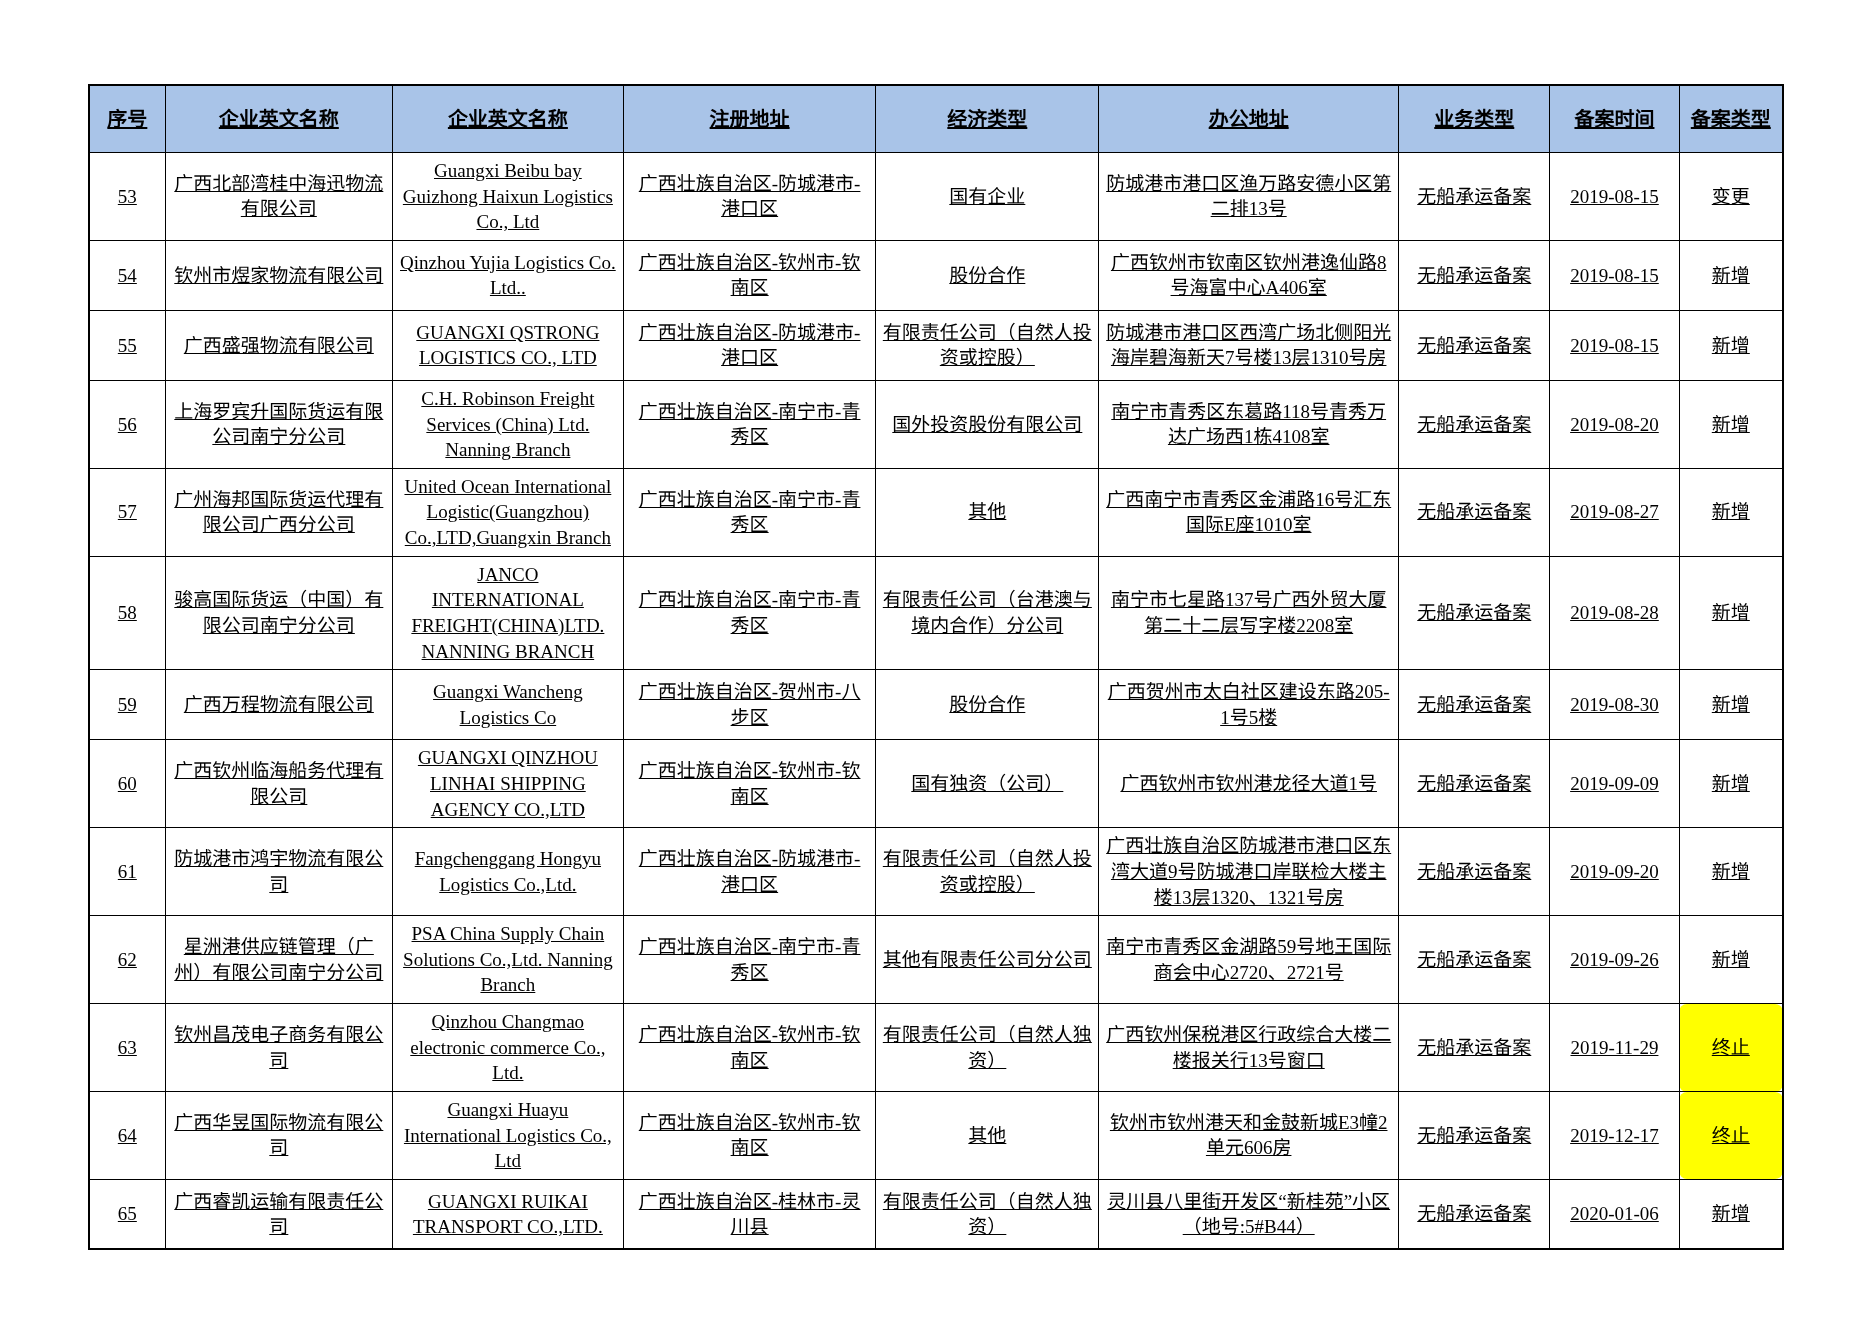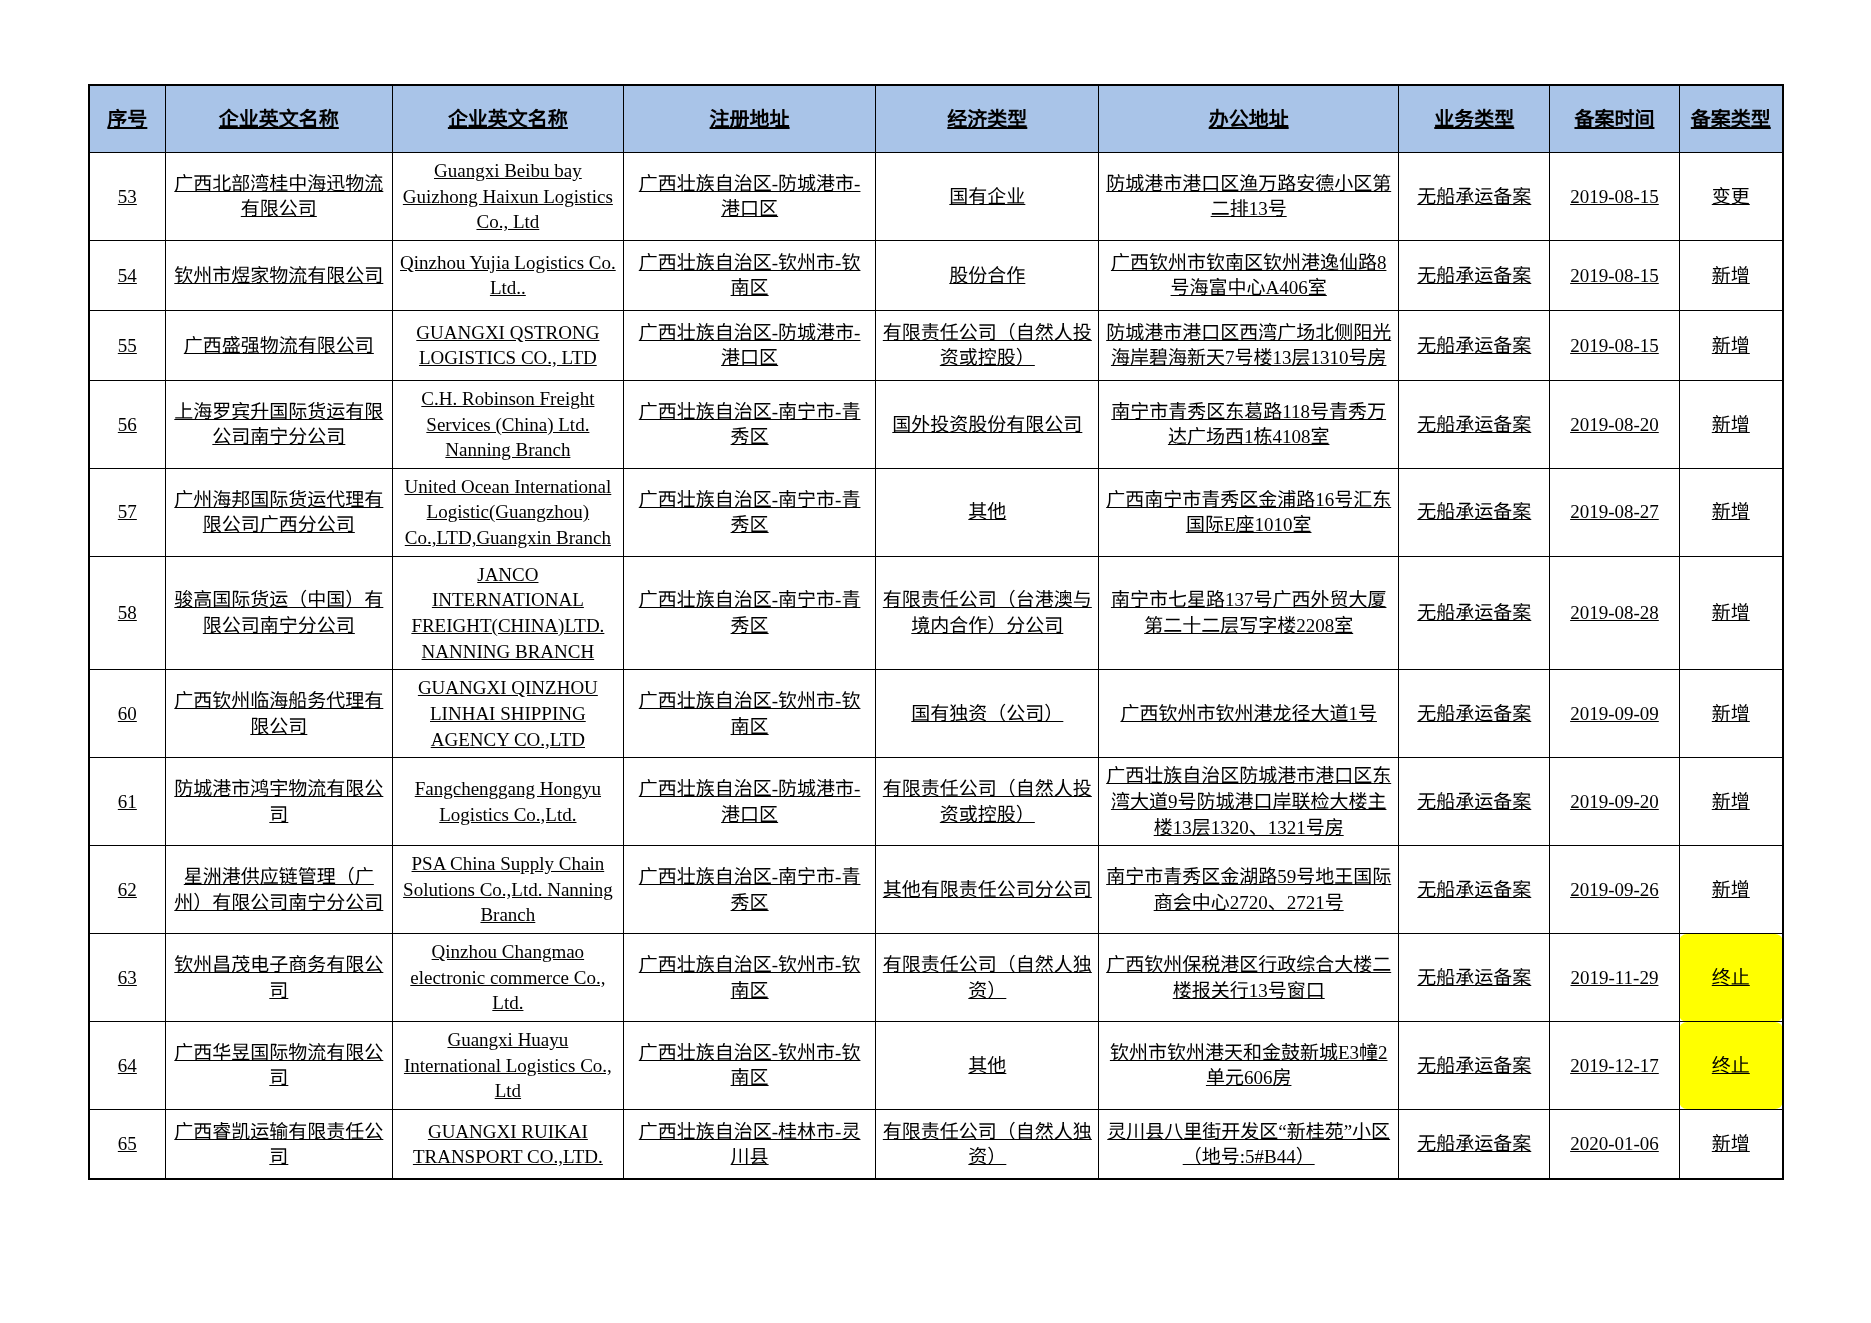--- a/index.html
+++ b/index.html
@@ -161,20 +161,31 @@
           <td class="cn-name">骏高国际货运（中国）有限公司南宁分公司</td>
           <td class="en-name">JANCO INTERNATIONAL FREIGHT(CHINA)LTD. NANNING BRANCH</td>
           <td class="reg-addr">广西壮族自治区-南宁市-青秀区</td>
           <td class="econ">有限责任公司（台港澳与境内合作）分公司</td>
           <td class="office">南宁市七星路137号广西外贸大厦第二十二层写字楼2208室</td>
           <td class="biz">无船承运备案</td>
           <td class="date">2019-08-28</td>
           <td class="rec">新增</td>
         </tr>
         <tr class="row">
+          <td class="idx">59</td>
+          <td class="cn-name">广西万程物流有限公司</td>
+          <td class="en-name">Guangxi Wancheng Logistics Co</td>
+          <td class="reg-addr">广西壮族自治区-贺州市-八步区</td>
+          <td class="econ">股份合作</td>
+          <td class="office">广西贺州市太白社区建设东路205-1号5楼</td>
+          <td class="biz">无船承运备案</td>
+          <td class="date">2019-08-30</td>
+          <td class="rec">新增</td>
+        </tr>
+        <tr class="row">
           <td class="idx">60</td>
           <td class="cn-name">广西钦州临海船务代理有限公司</td>
           <td class="en-name">GUANGXI QINZHOU LINHAI SHIPPING AGENCY CO.,LTD</td>
           <td class="reg-addr">广西壮族自治区-钦州市-钦南区</td>
           <td class="econ">国有独资（公司）</td>
           <td class="office">广西钦州市钦州港龙径大道1号</td>
           <td class="biz">无船承运备案</td>
           <td class="date">2019-09-09</td>
           <td class="rec">新增</td>
         </tr>

